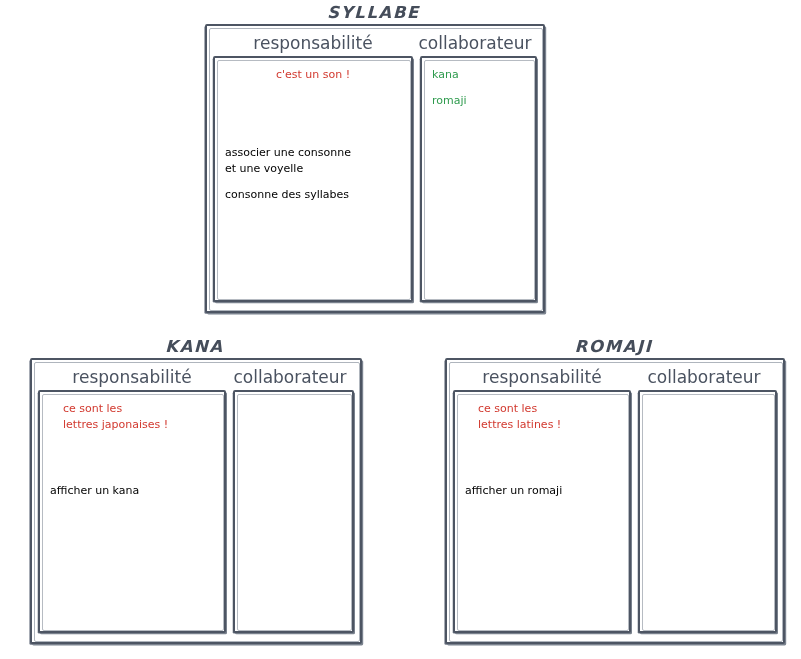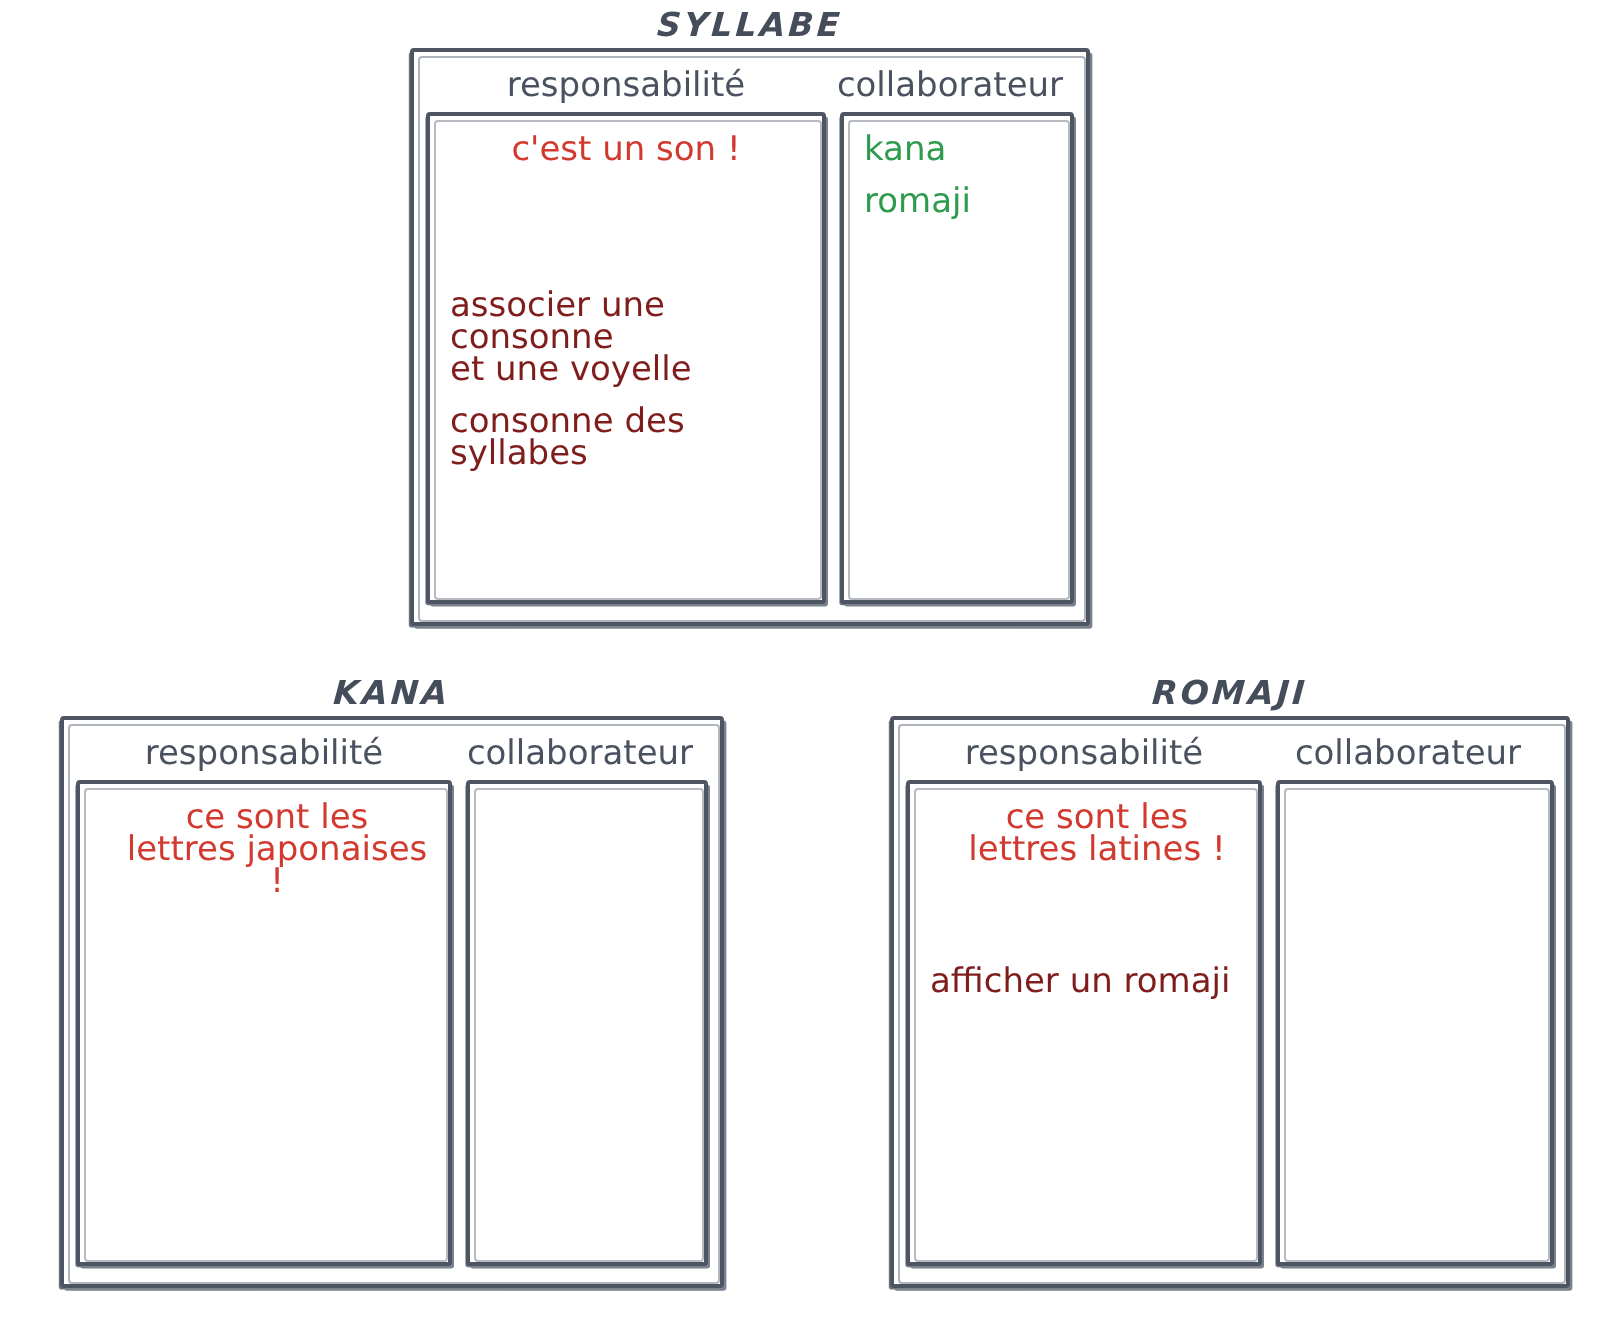--- a/index.html
+++ b/index.html
@@ -113,35 +113,35 @@
   
   .box-content {
     position: relative;
     z-index: 1;
     padding: 9px 10px;
     box-sizing: border-box;
     height: 100%;
   }
   .hand {
     font-family: "DejaVu Sans", sans-serif;
-    font-size: 17px;
+    font-size: 11px;
     line-height: 16px;
     white-space: pre-line;
   }
   .hand.red   { color: #d2392f; }
-  .hand.blue  { color: #7f1d1d; }
+  .hand.blue  { color: #000000; }
   .hand.green { color: #2f9b4e; }
   .hand.center { text-align: center; }
 
   
   .gap-sm { height: 10px; }
   .gap-md { height: 50px; }
   .gap-lg { height: 62px; }
 
-  .indent { padding-left: 13px; text-align: center; }
+  .indent { padding-left: 13px; }
 </style>
 </head>
 <body>
 
 <div class="card-wrap" id="card-syllabe">
   <div class="card-title">SYLLABE</div>
   <div class="frame">
     <div class="headers">
       <div class="col-head col-resp">responsabilité</div>
       <div class="col-head col-collab">collaborateur</div>
@@ -174,20 +174,21 @@
     <div class="headers">
       <div class="col-head col-resp">responsabilité</div>
       <div class="col-head col-collab">collaborateur</div>
     </div>
     <div class="boxes">
       <div class="inner-box box-resp">
         <div class="box-content">
           <div class="hand red indent">ce sont les
 lettres japonaises !</div>
           <div class="gap-md"></div>
+          <div class="hand blue">afficher un kana</div>
         </div>
       </div>
       <div class="inner-box box-collab">
         <div class="box-content"></div>
       </div>
     </div>
   </div>
 </div>
 
 <div class="card-wrap" id="card-romaji">

